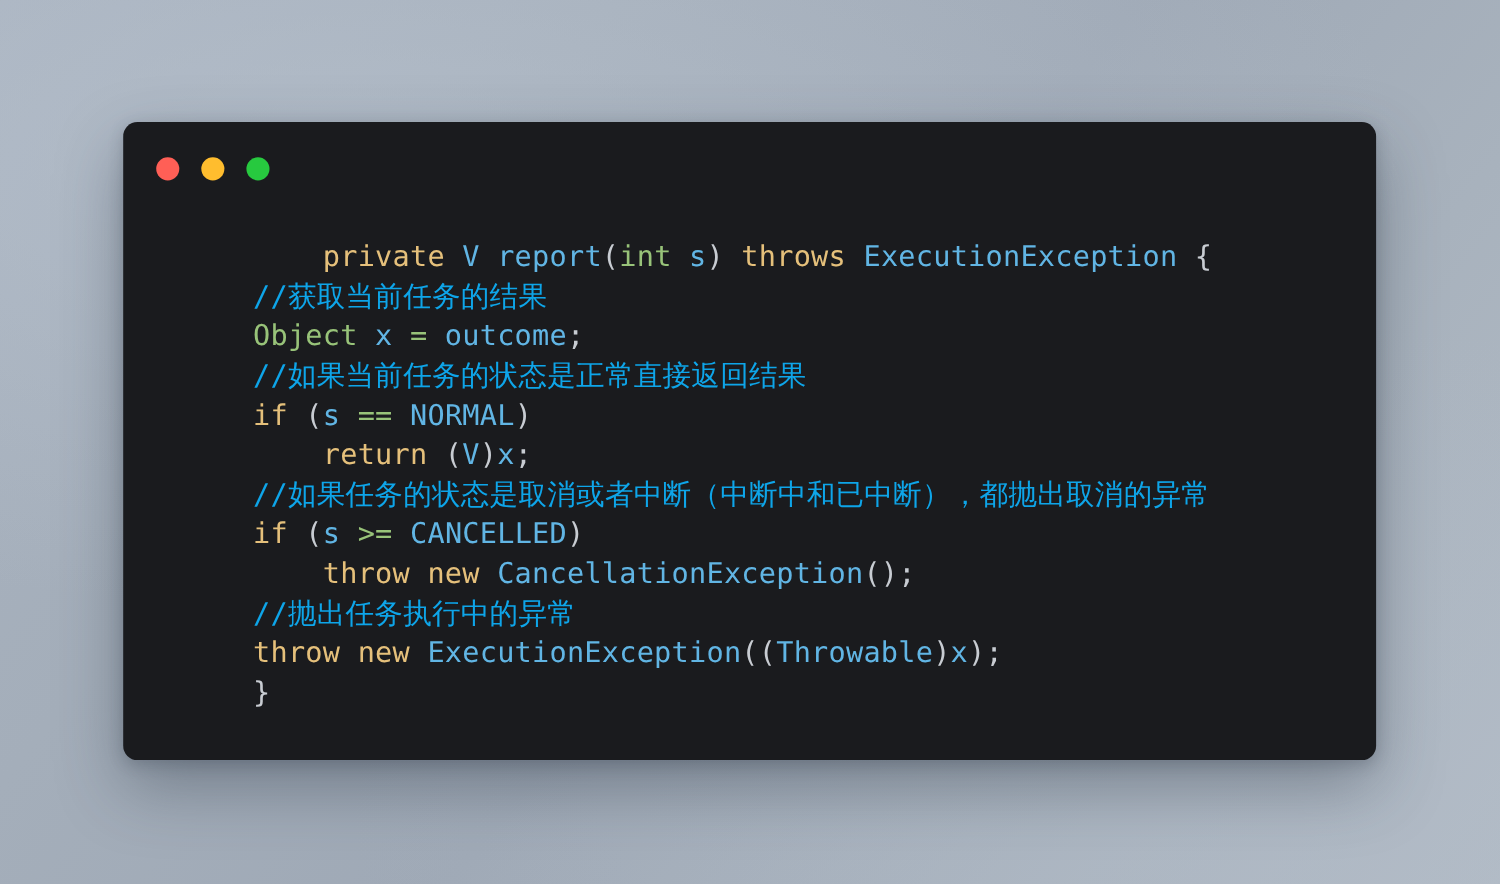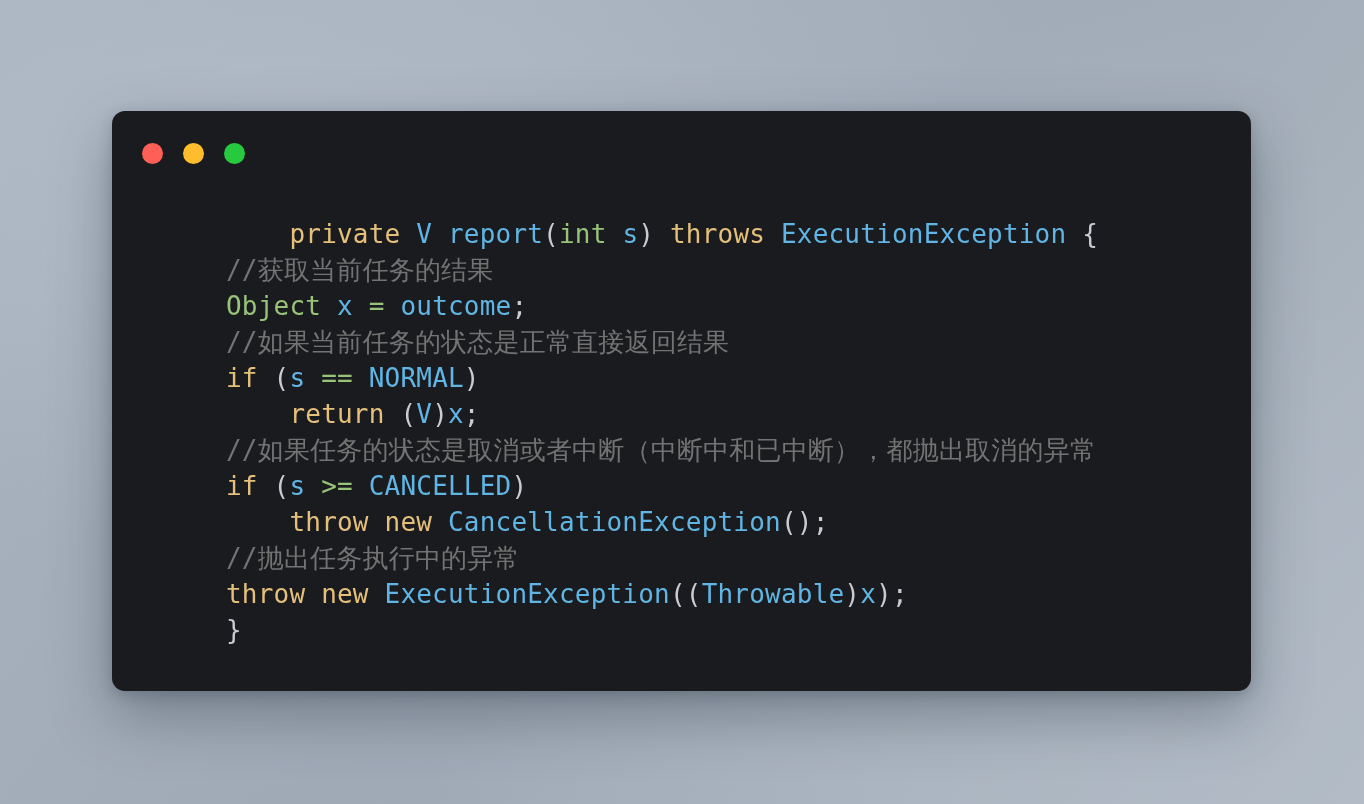--- a/index.html
+++ b/index.html
@@ -55,35 +55,34 @@
     top: 105px;
     width: 100%;
     font-family: "DejaVu Sans Mono", monospace;
     font-size: 26px;
     line-height: 36px;
     letter-spacing: 0.2px;
     white-space: pre;
     color: #d6d9de;
   }
   .code-line {
-    padding-left: 86px;
+    padding-left: 118px;
     height: 36px;
     white-space: pre;
-    margin-left: 28px;
   }
 
   .tok { white-space: pre; }
   .t-kw      { color: #e5c07b; }
   .t-type    { color: #98c379; }
   .t-ident   { color: #61b5e4; }
   .t-class   { color: #61b5e4; }
   .t-op      { color: #98c379; }
   .t-punct   { color: #c8ccd2; }
   .t-plain   { color: #d6d9de; }
-  .t-comment { color: #737373; }
+  .t-comment { color: #0ea5e9; }
 </style>
 </head>
 <body>
 
 <div id="backdrop"></div>
 
 <div id="code-window">
 
   <div id="traffic-lights">
       <span class="light" title="Close" style="background: rgb(255, 95, 86);"></span>

